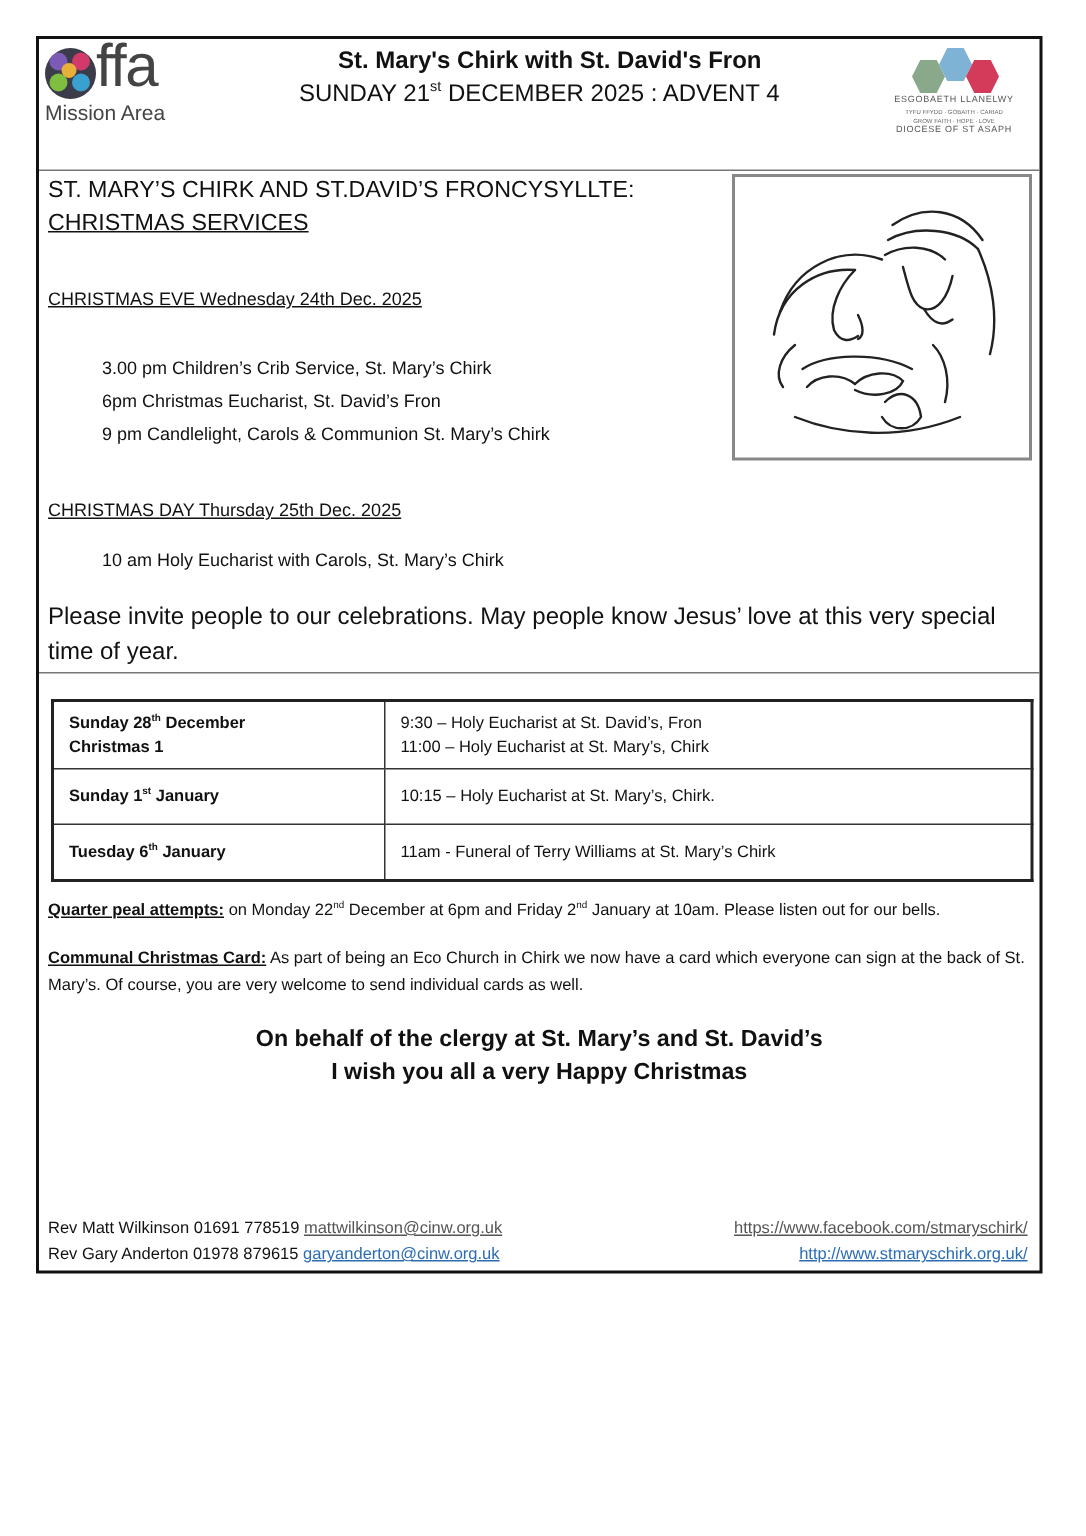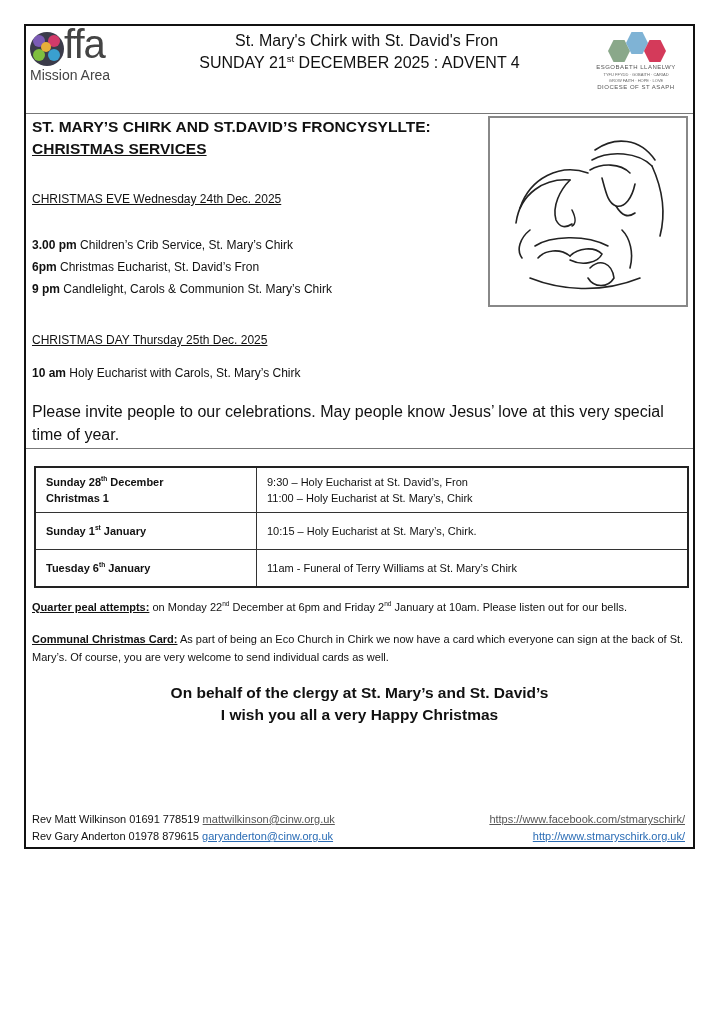--- a/index.html
+++ b/index.html
@@ -6,29 +6,29 @@
   body { width:724px; height:1024px; position:relative; font-family:"Liberation Sans", sans-serif; color:#111; overflow:hidden; }
   .page { position:absolute; left:24px; top:24px; width:671px; height:825px; border:2px solid #111; box-sizing:border-box; }
   .hline { position:absolute; left:0; right:0; height:0; border-top:1px solid #777; }
   .abs { position:absolute; }
   .logo-left { left:4px; top:4px; width:90px; height:56px; }
   .offa-circle { position:absolute; left:0; top:2px; width:34px; height:34px; border-radius:50%; background:#3b3b4a; overflow:hidden; }
   .offa-circle span { position:absolute; width:12px; height:12px; border-radius:50%; }
   .offa-text { position:absolute; left:34px; top:-8px; font-size:40px; color:#444; letter-spacing:-1px; }
   .mission { position:absolute; left:0; top:37px; font-size:14px; color:#444; }
   .header-title { left:0; right:0; top:4px; text-align:center; font-size:16px; line-height:22px; }
-  .header-title .l1 { padding-left:14px; }
+  .header-title .l1 { padding-left:14px;font-weight:bold; }
   sup { font-size:0.6em; line-height:0; vertical-align:super; }
   .logo-right { left:560px; top:4px; width:100px; height:66px; text-align:center; }
   .hex { position:absolute; width:22px; height:22px; clip-path:polygon(25% 0,75% 0,100% 50%,75% 100%,25% 100%,0 50%); }
   .dio-line { position:absolute; left:0; right:0; text-align:center; color:#666; }
-  .section-title { left:6px; top:90px; font-size:15.5px; font-weight:bold; line-height:22px; }
+  .section-title { left:6px; top:90px; font-size:15.5px; font-weight:normal; line-height:22px; }
   .u { text-decoration:underline; }
   .svc { left:6px; font-size:12px; line-height:22px; }
-  .svc b { font-weight:bold; }
+  .svc b { font-weight:normal;margin-left:36px; }
   .img-frame { left:462px; top:90px; width:200px; height:191px; border:2px solid #888; box-sizing:border-box; background:#fff; }
   .para { left:6px; top:374px; width:655px; font-size:16px; line-height:23px; }
   table.sched { position:absolute; left:8px; top:440px; width:655px; border-collapse:collapse; border:2px solid #222; font-size:11px; }
   table.sched td { border:1px solid #333; padding:6px 10px; vertical-align:middle; line-height:16px; }
   table.sched td.d { width:200px; font-weight:bold; }
   .notes { left:6px; width:660px; font-size:11px; line-height:18px; }
   .notes .lbl { font-weight:bold; text-decoration:underline; }
   .closing { left:0; right:0; top:656px; text-align:center; font-weight:bold; font-size:15.5px; line-height:22px; }
   .contacts { left:6px; top:785px; font-size:11px; line-height:17px; }
   .links { right:8px; top:785px; font-size:11px; line-height:17px; text-align:right; }

